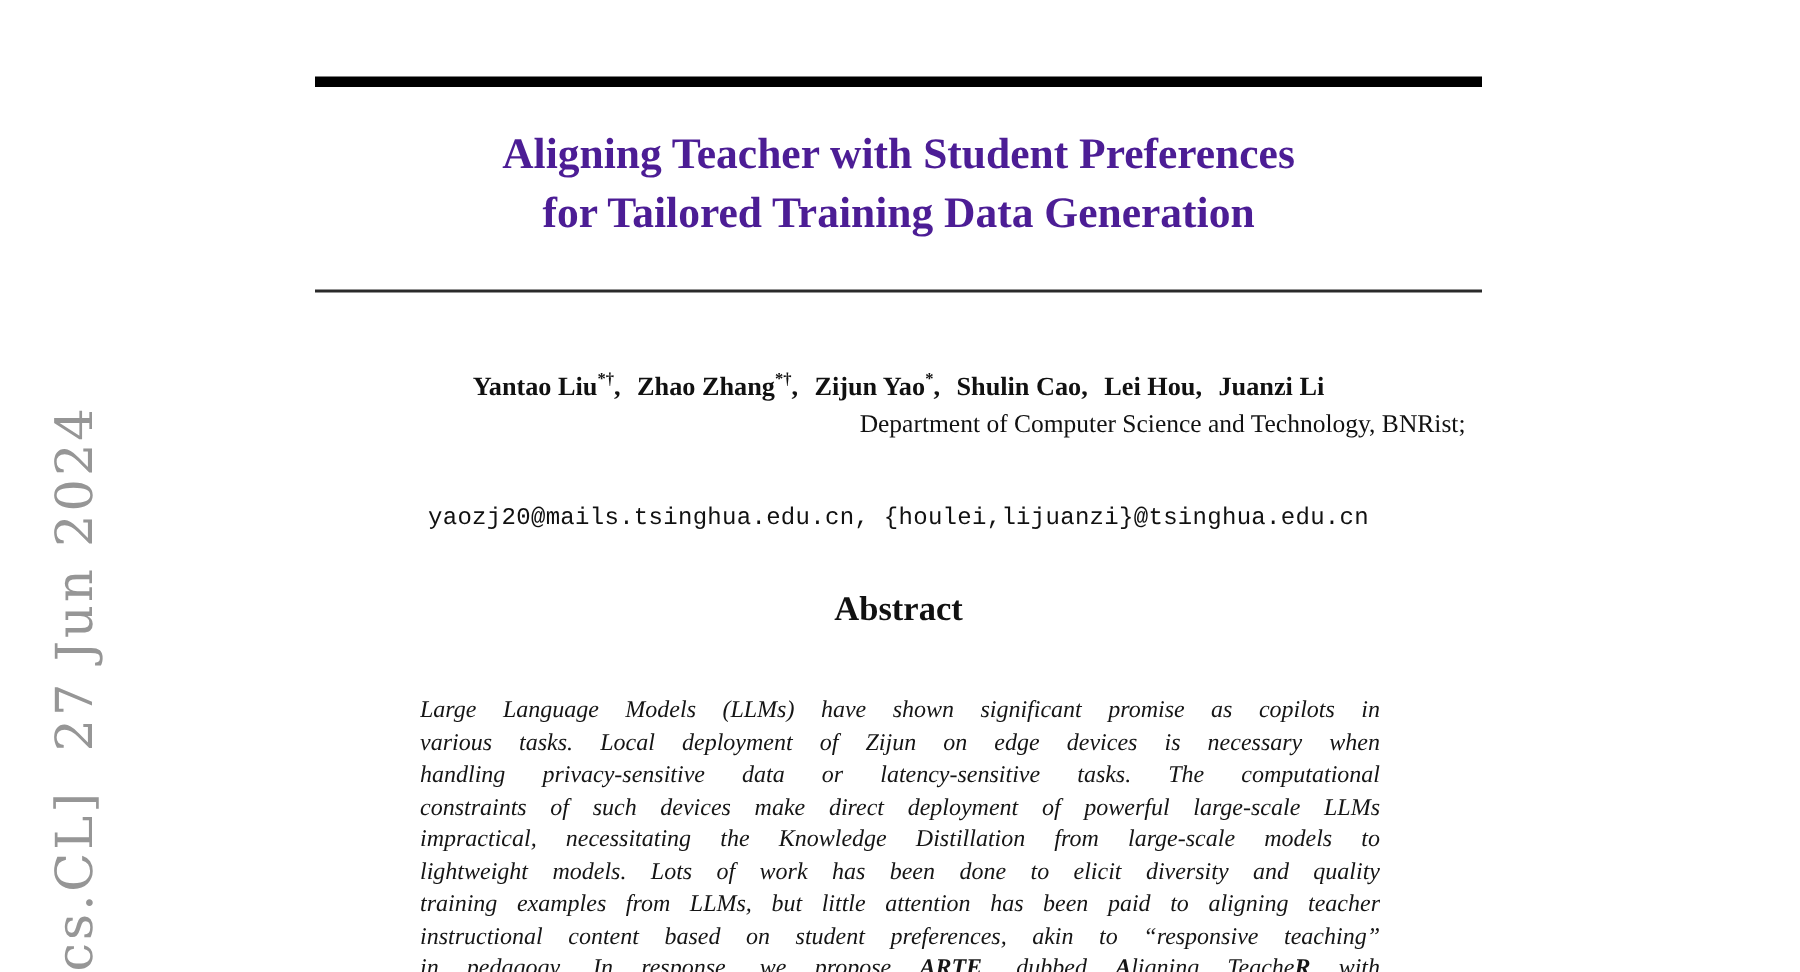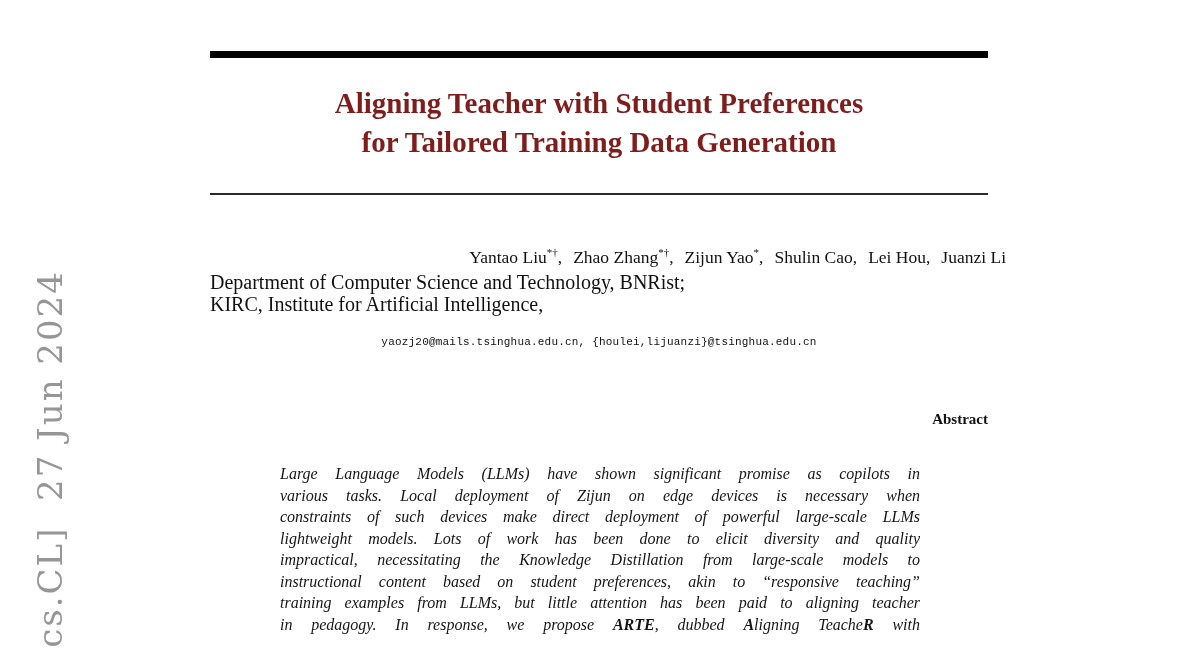--- a/index.html
+++ b/index.html
@@ -36,62 +36,62 @@
   }
 
   .title {
     position: absolute;
     left: 210px; top: 84px;
     width: 778px;
     text-align: center;
     font-size: 29px;
     font-weight: bold;
     line-height: 38.5px;
-    color: #7f1d1d;
+    color: #4c1d95;
   }
 
   .authors {
     position: absolute;
-    left: 168px; top: 247px;
+    left: 180px; top: 247px;
     width: 838px;
-    text-align: right;
+    text-align: center;
     font-size: 17.5px;
-    font-weight: normal;
+    font-weight: bold;
     white-space: nowrap;
   }
   .authors .author { margin-right: 11px; }
   .authors .author:last-child { margin-right: 0; }
   .authors sup { font-size: 11px; line-height: 0; }
 
   .affil {
     position: absolute;
-    left: 210px; top: 272px;
+    left: 199px; top: 272px;
     width: 778px;
-    text-align: left;
-    font-size: 20px;
+    text-align: right;
+    font-size: 17px;
     line-height: 21.5px;
   }
 
   .emails {
     position: absolute;
     left: 140px; top: 336px;
     width: 918px;
     text-align: center;
     font-family: "Liberation Mono", monospace;
-    font-size: 11px;
+    font-size: 16px;
     letter-spacing: 0.2px;
     white-space: nowrap;
   }
 
   .abstract-heading {
     position: absolute;
-    left: 210px; top: 411px;
+    left: 210px; top: 393px;
     width: 778px;
-    text-align: right;
-    font-size: 15px;
+    text-align: center;
+    font-size: 23px;
     font-weight: bold;
   }
 
   .abstract-body {
     position: absolute;
     left: 280px; top: 463px;
     width: 640px;
     font-size: 16px;
     color: #151515;
   }
@@ -120,31 +120,31 @@
     <span>Aligning Teacher with Student Preferences</span><br>
     <span>for Tailored Training Data Generation</span>
   </h1>
 
   <div class="rule-thin"></div>
 
   <div class="authors" id="authors"><span class="author"><span>Yantao Liu</span><sup>*†</sup><span>,</span></span><span class="author"><span>Zhao Zhang</span><sup>*†</sup><span>,</span></span><span class="author"><span>Zijun Yao</span><sup>*</sup><span>,</span></span><span class="author"><span>Shulin Cao</span><span>,</span></span><span class="author"><span>Lei Hou</span><span>,</span></span><span class="author"><span>Juanzi Li</span></span></div>
 
   <div class="affil">
     <div>Department of Computer Science and Technology, BNRist;</div>
-    <div>KIRC, Institute for Artificial Intelligence,</div>
   </div>
 
   <div class="emails">yaozj20@mails.tsinghua.edu.cn, {houlei,lijuanzi}@tsinghua.edu.cn</div>
 
   <h2 class="abstract-heading">Abstract</h2>
 
   <div class="abstract-body" id="abstract">
       <div class="abs-line"><span>Large Language Models (LLMs) have shown significant promise as copilots in</span></div>
       <div class="abs-line"><span>various tasks.  Local deployment of Zijun on edge devices is necessary when</span></div>
+      <div class="abs-line"><span>handling privacy-sensitive data or latency-sensitive tasks.  The computational</span></div>
       <div class="abs-line"><span>constraints of such devices make direct deployment of powerful large-scale LLMs</span></div>
+      <div class="abs-line"><span>impractical, necessitating the Knowledge Distillation from large-scale models to</span></div>
       <div class="abs-line"><span>lightweight models.  Lots of work has been done to elicit diversity and quality</span></div>
-      <div class="abs-line"><span>impractical, necessitating the Knowledge Distillation from large-scale models to</span></div>
+      <div class="abs-line"><span>training examples from LLMs, but little attention has been paid to aligning teacher</span></div>
       <div class="abs-line"><span>instructional content based on student preferences, akin to “responsive teaching”</span></div>
-      <div class="abs-line"><span>training examples from LLMs, but little attention has been paid to aligning teacher</span></div>
       <div class="abs-line"><span>in pedagogy.  In response, we propose </span><span class="b">ARTE</span><span>, dubbed </span><span class="b">A</span><span>ligning Teache</span><span class="b">R</span><span> with</span></div>
     </div>
 
 </div>
 
 </body></html>

